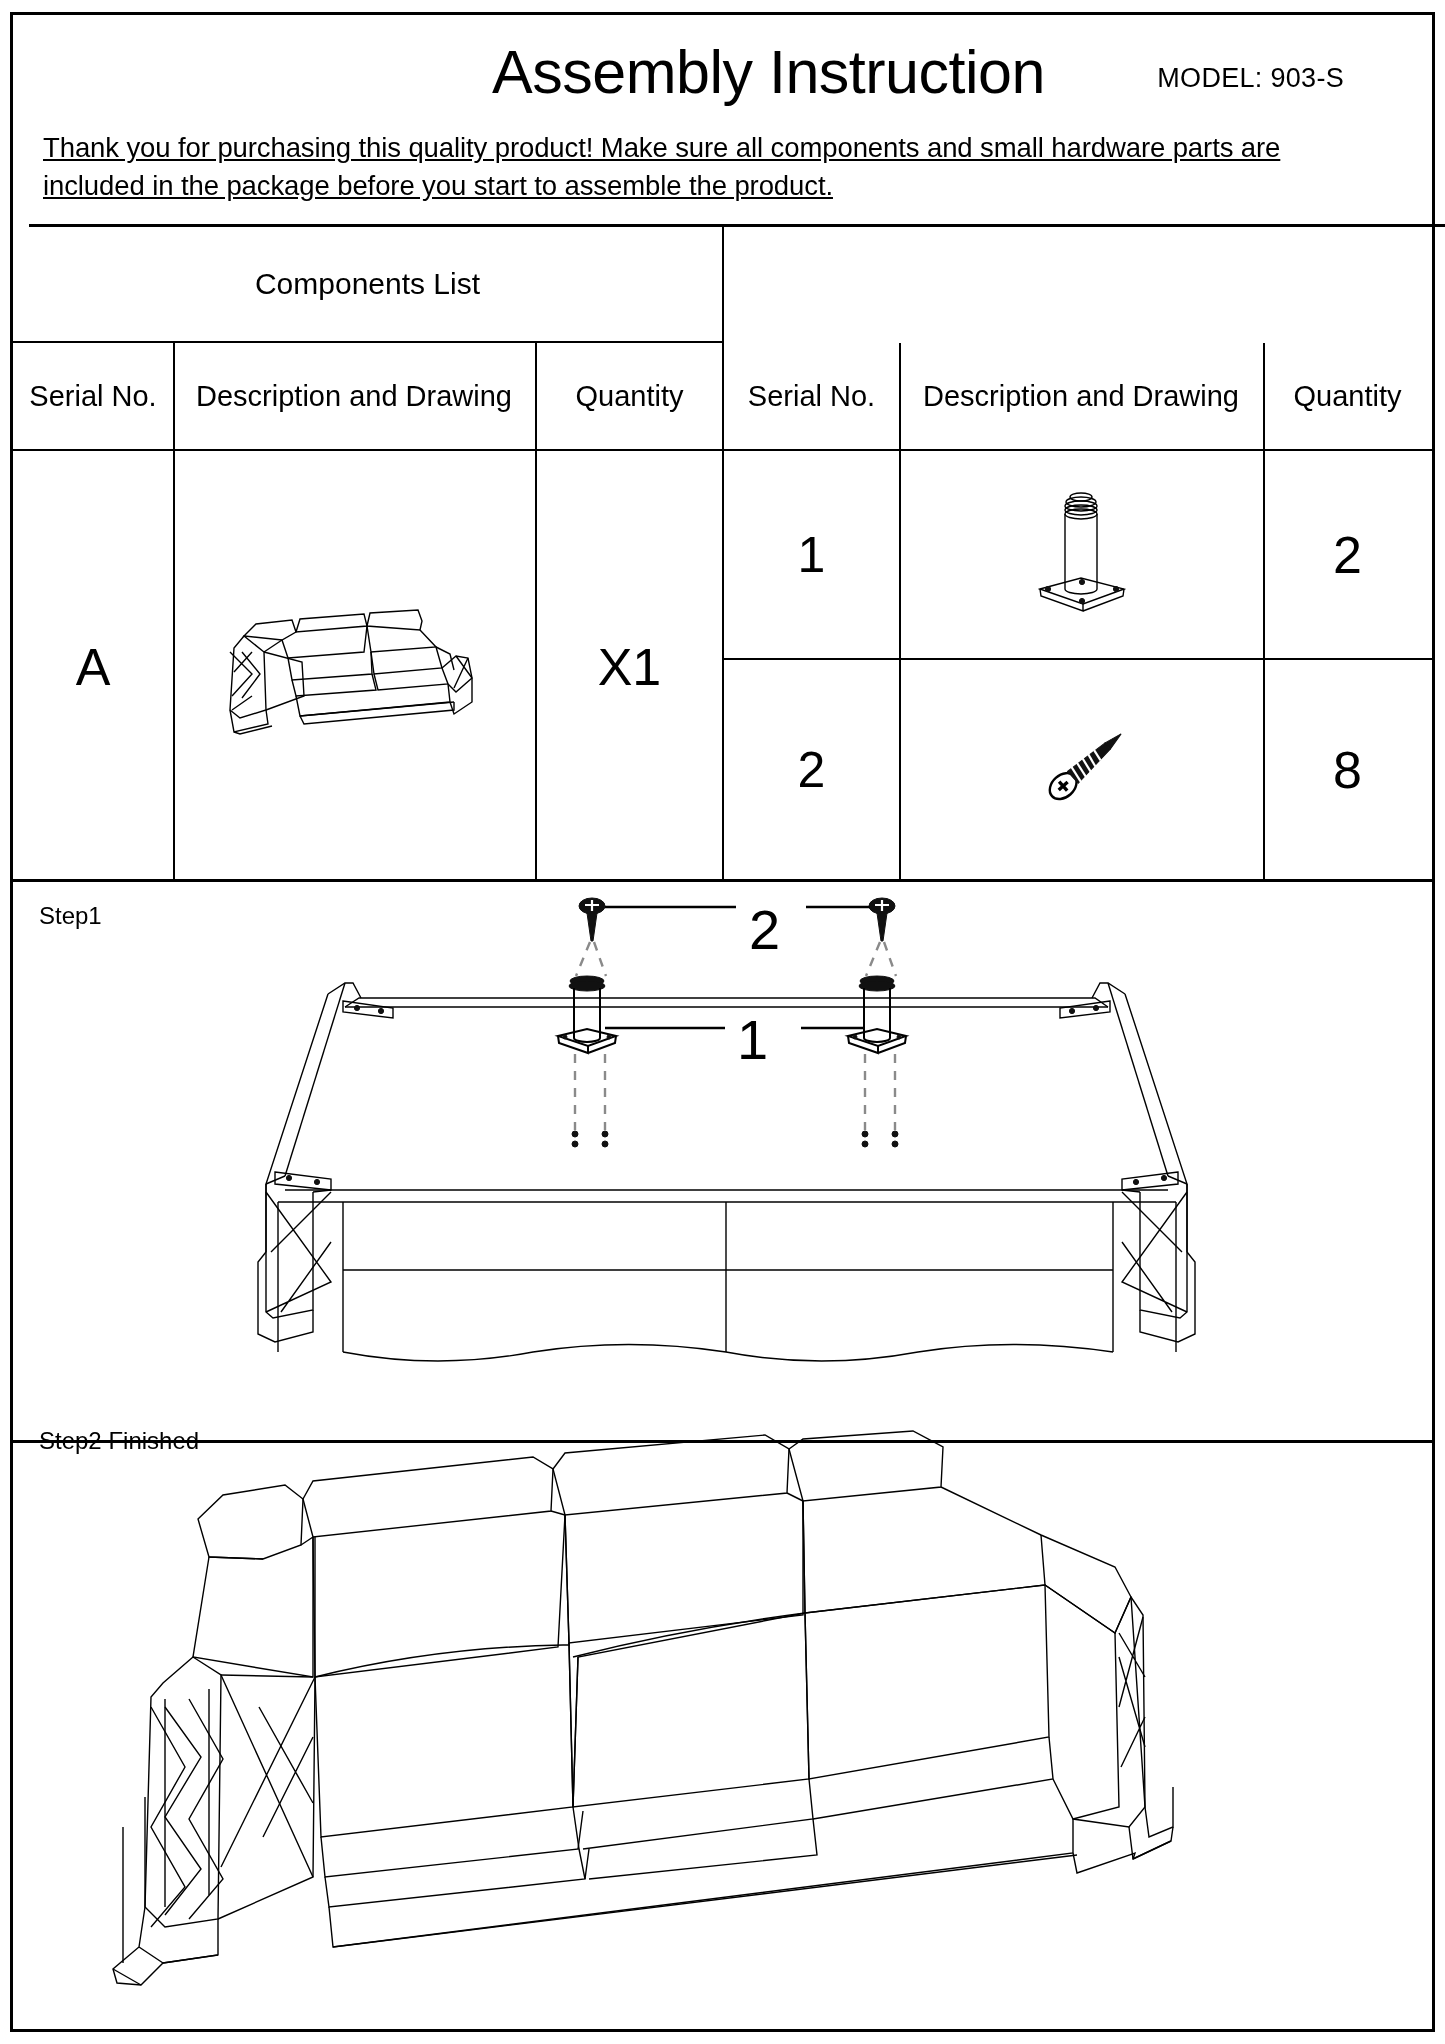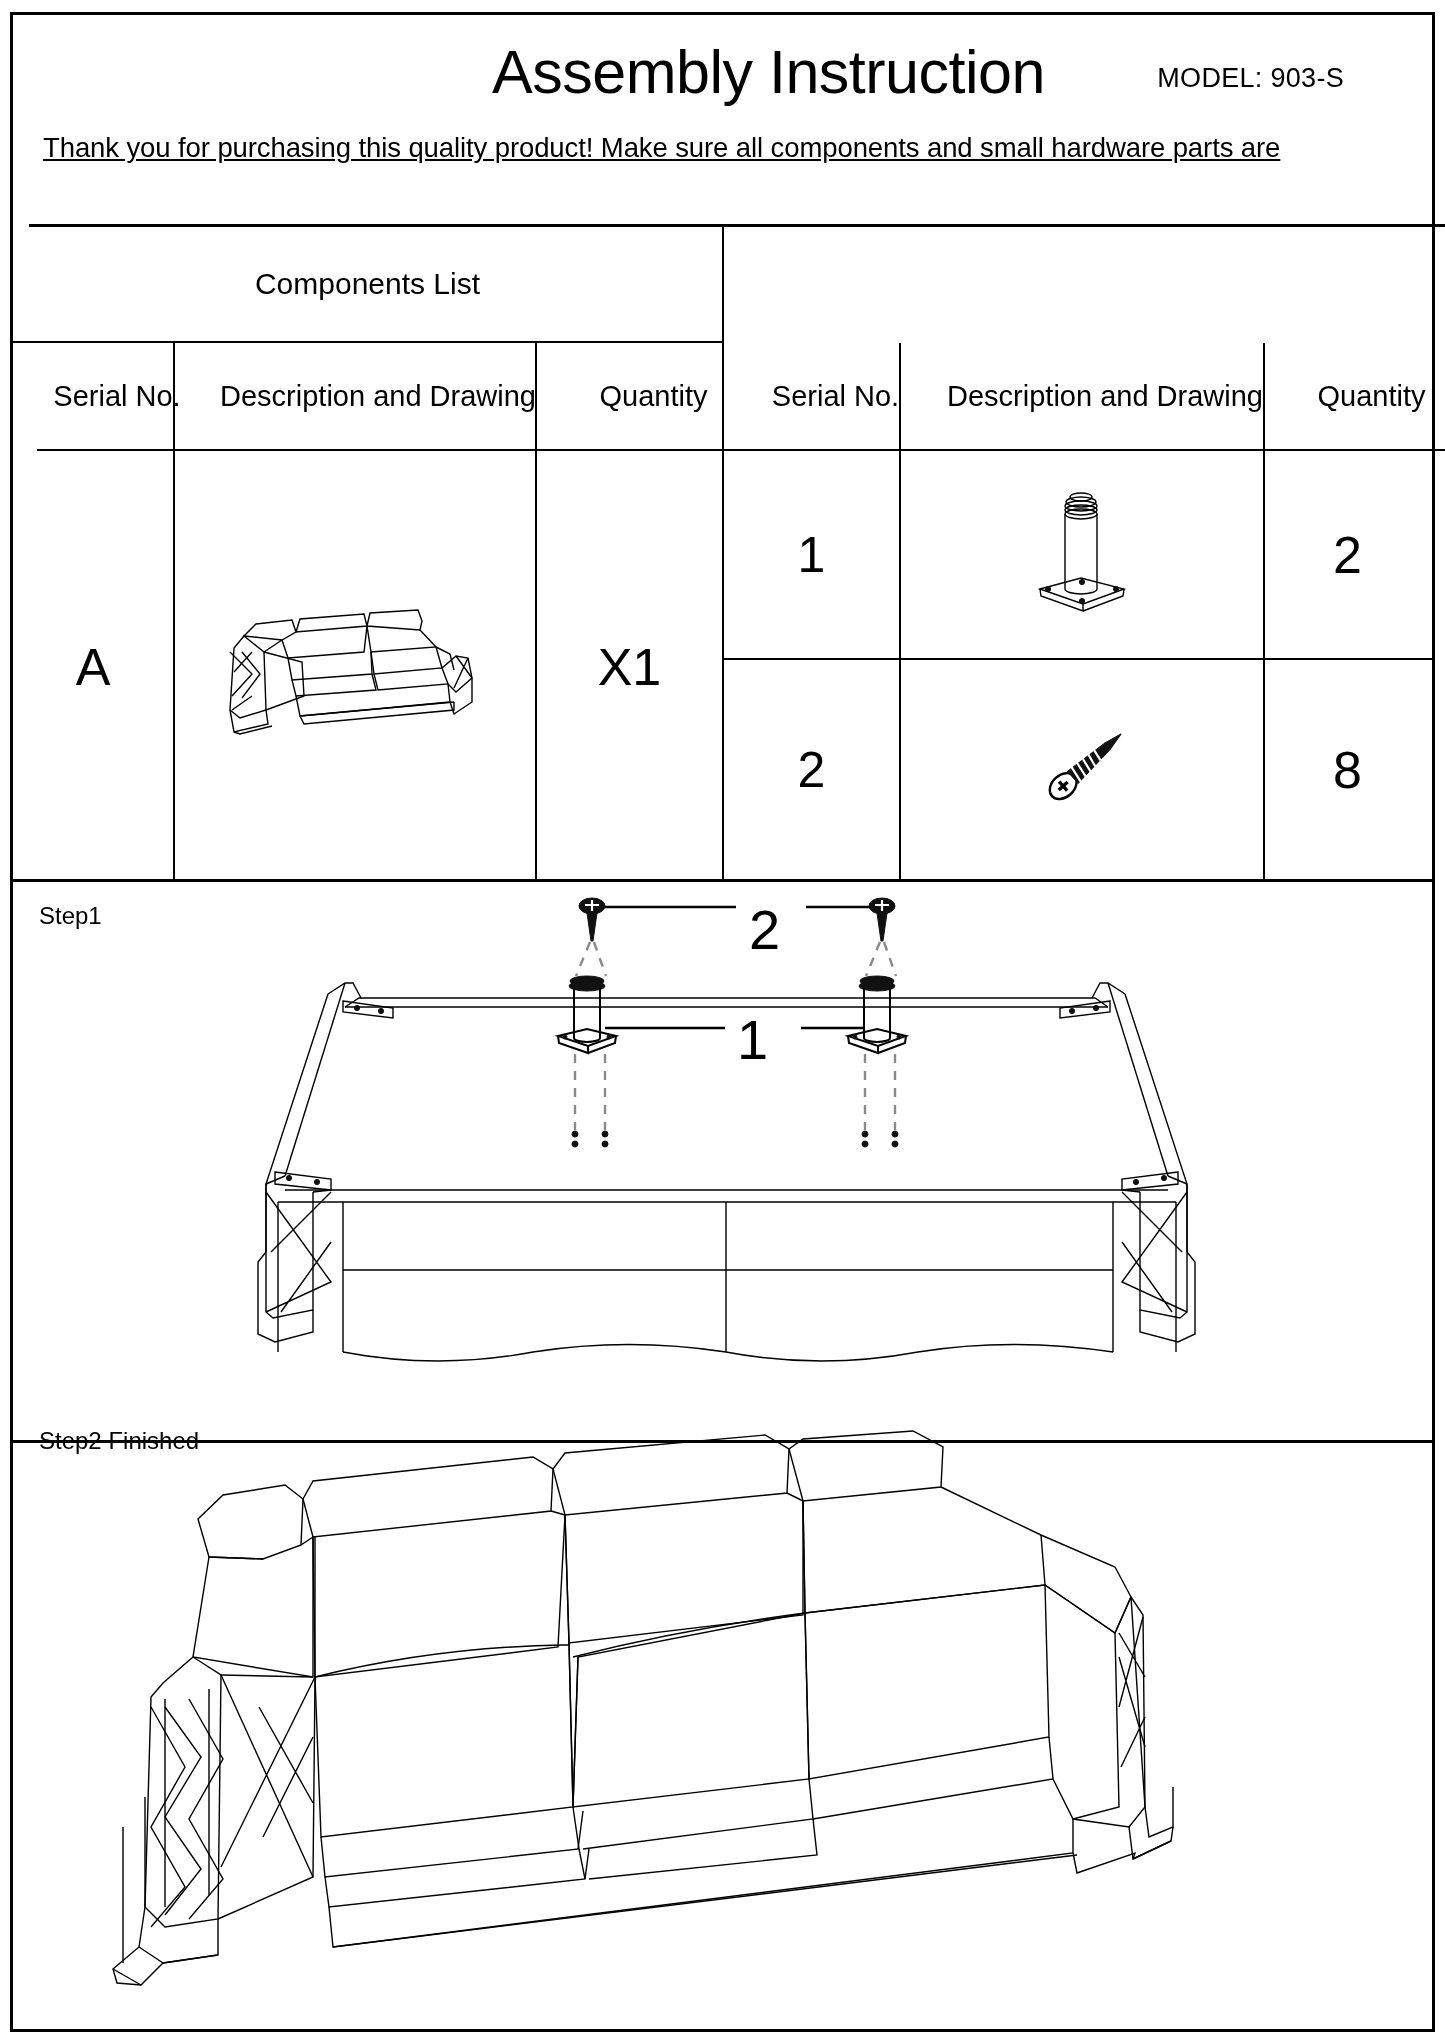--- a/index.html
+++ b/index.html
@@ -108,21 +108,20 @@
     top: 116px;
     height: 108px;
     box-sizing: border-box;
     border-bottom: 2px solid #000;
     display: flex;
     align-items: center;
     justify-content: center;
     font-size: 29px;
     white-space: nowrap;
     overflow: visible;
-    margin-left: 24px;
   }
   .bodycell {
     position: absolute;
     box-sizing: border-box;
     display: flex;
     align-items: center;
     justify-content: center;
   }
   .vrule {
     position: absolute;
@@ -171,20 +170,21 @@
 <div id="page">
   <div class="frame"></div>
 
   <div class="header">
     <div class="title-row">
       <div class="main-title">Assembly Instruction</div>
       <div class="model-label">MODEL: 903-S</div>
     </div>
     <div class="intro">
       <div>Thank you for purchasing this quality product! Make sure all components and small hardware parts are</div>
+      <div> included in the package before you start to assemble the product.</div>
     </div>
   </div>
 
   <div class="lists">
 
     <div class="list-half list-left">
       <div class="list-caption">Components List</div>
 
       <div class="colhead" style="left:0;width:160px;">Serial No.</div>
       <div class="colhead" style="left:160px;width:362px;">Description and Drawing</div>

